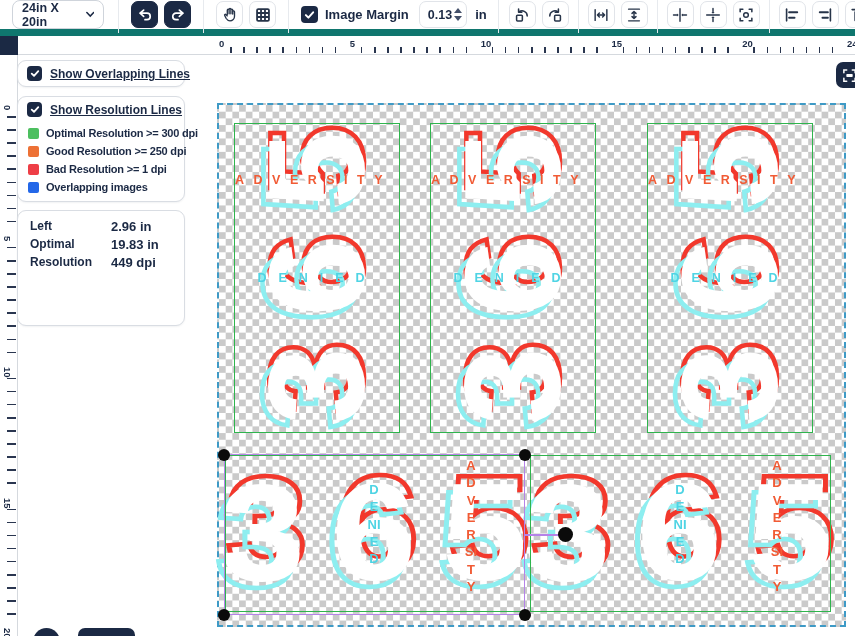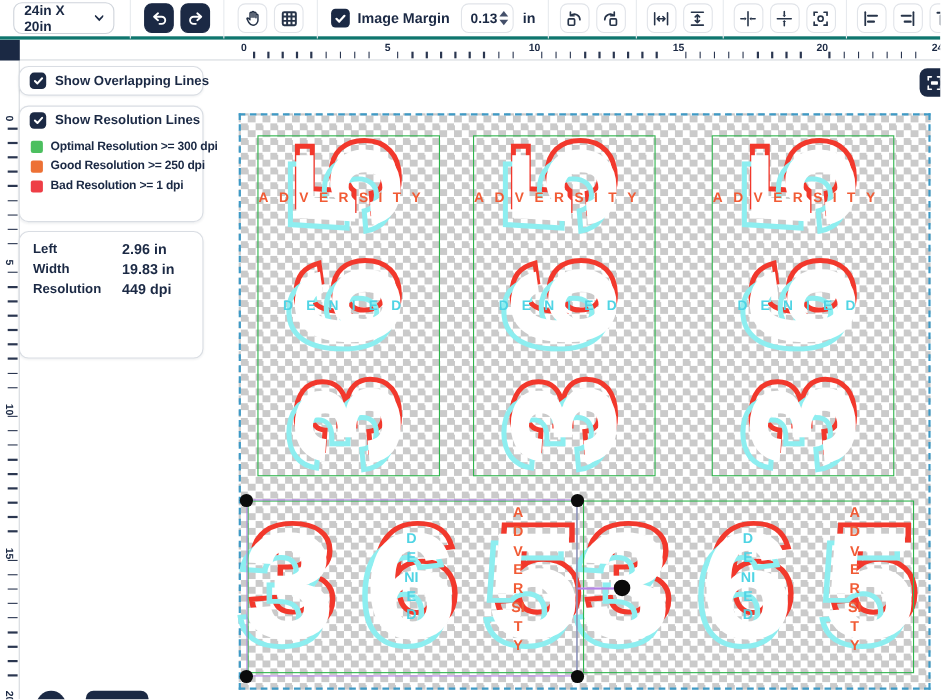--- a/index.html
+++ b/index.html
@@ -2,21 +2,21 @@
 <html><head>
 <meta charset="utf-8">
 <style>
   * { margin:0; padding:0; box-sizing:border-box; }
   html,body { width:855px; height:636px; overflow:hidden; background:#fff;
               font-family:"Liberation Sans",sans-serif; color:#1b2944; }
   #stage { position:relative; width:855px; height:636px; overflow:hidden; background:#fff; }
 
   
   .toolbar { position:absolute; left:0; top:0; width:855px; height:36px; background:#fff;
-             border-bottom:3px solid #0f766e; display:flex; align-items:center; z-index:40; }
+             border-bottom:7px solid #0f766e; display:flex; align-items:center; z-index:40; }
   .tbtn { width:27px; height:27px; border:1px solid #e1e4e9; border-radius:7px; background:#fff;
           display:flex; align-items:center; justify-content:center; color:#273449; flex:0 0 auto; }
   .tbtn.navy { background:#1b2944; border-color:#1b2944; color:#fff; }
   .tsep { width:1px; height:36px; background:#e7eaee; flex:0 0 auto; }
   .sizesel { height:29px; min-width:92px; border:1px solid #cfd4db; border-radius:8px; background:#fff;
              display:flex; align-items:center; gap:8px; padding:0 9px; font-weight:700; font-size:12.5px; }
   .chk { width:17px; height:17px; background:#1b2944; border-radius:4px; display:flex;
          align-items:center; justify-content:center; flex:0 0 auto; }
   .tlabel { font-weight:700; font-size:13px; white-space:nowrap; }
   .numbox { height:27px; width:58px; border:1px solid #e1e4e9; border-radius:7px; display:flex;
@@ -95,21 +95,21 @@
   .rot-line { position:absolute; left:525px; top:534px; width:40px; height:1.5px; background:#b583e8; z-index:11; }
   .rot-dot { position:absolute; left:558px; top:527px; width:15px; height:15px; border-radius:50%;
              background:#0b0b0b; z-index:12; }
 
   
   .card { position:absolute; background:#fff; border:1px solid #d9dde3; border-radius:9px;
           box-shadow:0 1px 2px rgba(20,30,50,.06); z-index:35; }
   .card-overlap { left:17px; top:60px; width:168px; height:27px; }
   .card-res { left:17px; top:96px; width:168px; height:106px; }
   .card-props { left:17px; top:210px; width:168px; height:116px; }
-  .chkrow { display:flex; align-items:flex-start; gap:8px; padding:5px 0 0 9px; }
+  .chkrow { display:flex; align-items:flex-end; gap:8px; padding:5px 0 0 9px;text-decoration:underline; }
   .chk.sm { width:15px; height:15px; border-radius:4px; }
   .chklab { font-weight:700; font-size:12px; white-space:nowrap; }
   .legrow { display:flex; align-items:center; gap:7px; padding:0 0 0 10px; height:18px; }
   .sw { width:11px; height:11px; border-radius:2px; flex:0 0 auto; }
   .sw0 { background:#4cbf5f; } .sw1 { background:#ed7135; } .sw2 { background:#ee3e46; } .sw3 { background:#2367e8; }
   .leglab { font-weight:700; font-size:11px; letter-spacing:-0.2px; white-space:nowrap; }
   .prow { display:flex; height:18px; align-items:center; padding-left:12px; }
   .prow .pl { font-weight:700; font-size:12px; width:81px; }
   .prow .pv { font-weight:700; font-size:13px; }
   .card-props .prow:first-child { margin-top:6px; }
@@ -419,29 +419,33 @@
       <span class="leglab">Optimal Resolution &gt;= 300 dpi</span>
     </div>
     <div class="legrow">
       <span class="sw sw1"></span>
       <span class="leglab">Good Resolution &gt;= 250 dpi</span>
     </div>
     <div class="legrow">
       <span class="sw sw2"></span>
       <span class="leglab">Bad Resolution &gt;= 1 dpi</span>
     </div>
+    <div class="legrow">
+      <span class="sw sw3"></span>
+      <span class="leglab">Overlapping images</span>
+    </div>
   </div>
 
   <div class="card card-props">
     <div class="prow">
       <span class="pl">Left</span>
       <span class="pv">2.96 in</span>
     </div>
     <div class="prow">
-      <span class="pl">Width</span>
+      <span class="pl">Optimal</span>
       <span class="pv">19.83 in</span>
     </div>
     <div class="prow">
       <span class="pl">Resolution</span>
       <span class="pv">449 dpi</span>
     </div>
   </div>
 
   <div class="fitbtn">
     <svg class="ic" width="15" height="15" viewBox="0 0 16 16">

